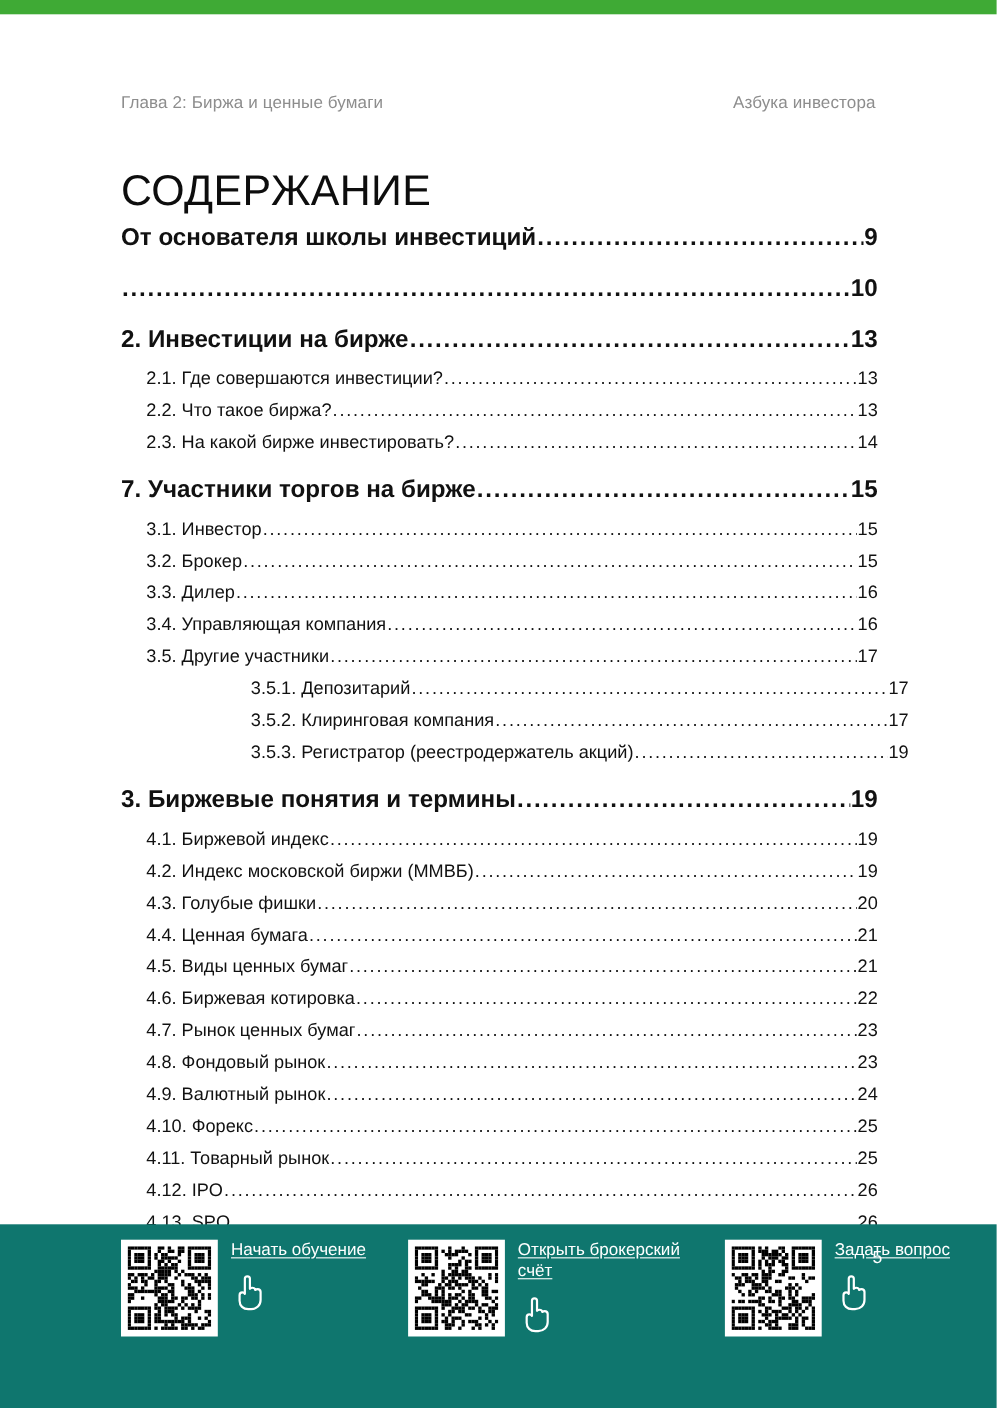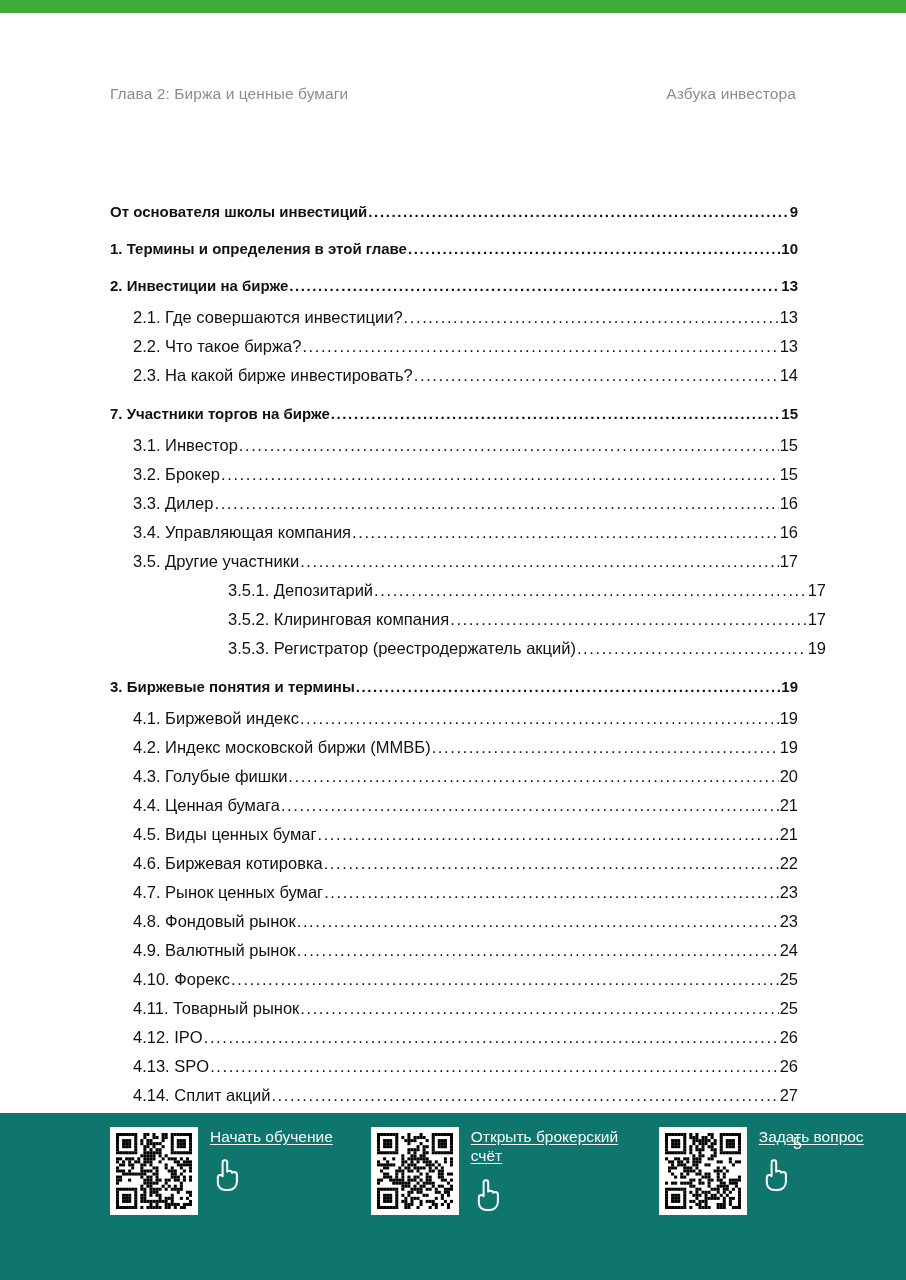--- a/index.html
+++ b/index.html
@@ -104,21 +104,21 @@
 
   .toc-entry .pageno {
     flex: 0 0 auto;
     text-align: right;
     font-variant-numeric: tabular-nums;
   }
 
   
   .toc-entry.lvl1 {
     font-weight: bold;
-    font-size: 15px;
+    font-size: 22px;
     margin-left: 0;
     margin-top: 20px;
   }
   .toc-entry.lvl1:first-child {
     margin-top: 0;
   }
 
   
   .toc-entry.lvl2 {
     font-weight: normal;
@@ -226,29 +226,29 @@
 
   <div class="top-bar"></div>
 
   <div class="body-area">
 
     <div class="running-head">
       <span class="rh-left">Глава 2: Биржа и ценные бумаги</span>
       <span class="rh-right">Азбука инвестора</span>
     </div>
 
+    <h1 class="page-title">СОДЕРЖАНИЕ</h1>
 
     <div class="toc" id="toc-list">
         <div class="toc-entry lvl1">
           <span class="title">От основателя школы инвестиций</span>
           <span class="leader" aria-hidden="true"></span>
           <span class="pageno">9</span>
         </div>
         <div class="toc-entry lvl1">
-          <span class="title">1. Термины и определения в этой главе</span>
           <span class="leader" aria-hidden="true"></span>
           <span class="pageno">10</span>
         </div>
         <div class="toc-entry lvl1">
           <span class="title">2. Инвестиции на бирже</span>
           <span class="leader" aria-hidden="true"></span>
           <span class="pageno">13</span>
         </div>
         <div class="toc-entry lvl2">
           <span class="title">2.1. Где совершаются инвестиции?</span>

